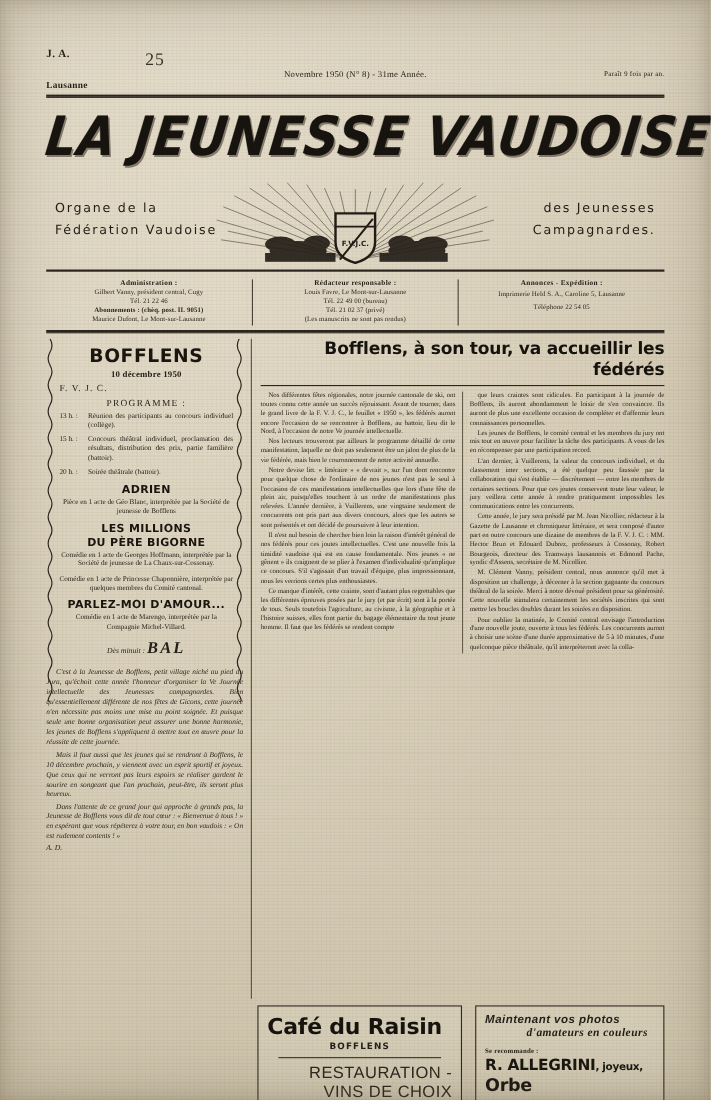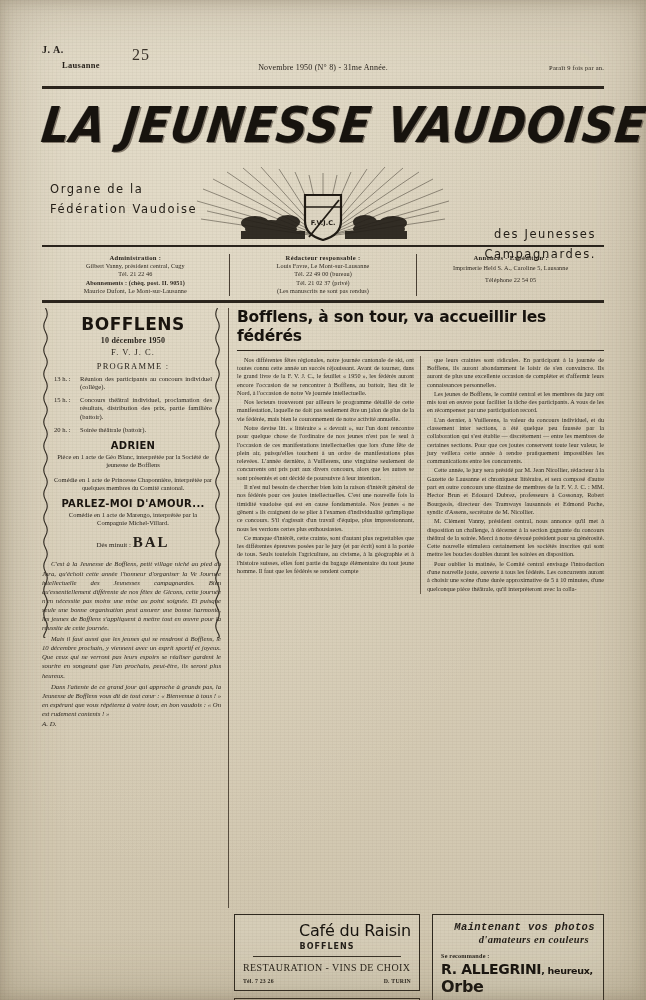--- a/index.html
+++ b/index.html
@@ -42,22 +42,22 @@
   }
 
   
   .slug { position: relative; height: 40px; }
   .slug-ja {
     position:absolute; left:0; top:0;
     font-family:"Liberation Serif", serif;
     font-weight:700; font-size:10px; letter-spacing:.5px;
   }
   .slug-city {
-    position:absolute; left:0; top:16px;
-    font-weight:700; font-size:8.5px; letter-spacing:.3px;margin-left:20px;
+    position:absolute; left:0; top:28px;
+    font-weight:700; font-size:8.5px; letter-spacing:.3px;
   }
   .slug-page {
     position:absolute; left:90px; top:2px;
     font-size:16px; letter-spacing:1px; color:#3a332a;
     font-family:"Liberation Serif", serif;
   }
   .slug-date {
     position:absolute; left:0; right:0; top:19px;
     text-align:center; font-size:8px; letter-spacing:.2px;
   }
@@ -95,21 +95,20 @@
     position:absolute; left:8px; top:10px;
     font-family:"DejaVu Sans", sans-serif;
     font-size:11.5px; letter-spacing:1.6px; line-height:20px;
     color:#221d16;
   }
   .slogan-r {
     position:absolute; right:8px; top:10px; text-align:right;
     font-family:"DejaVu Sans", sans-serif;
     font-size:11.5px; letter-spacing:1.6px; line-height:20px;
     color:#221d16;
-    margin-top:45px;
   }
   .rule-sun { border-top:2px solid #2b251d; margin-top:0px; }
 
   
   .infobar {
     display:flex; margin-top:3px; padding:4px 0 4px 0;
   }
   .infocol { flex:1; text-align:center; padding:0 6px; }
   .infocol + .infocol { border-left:1px solid #4b4135; }
   .infocol .h { font-weight:700; font-size:6.6px; letter-spacing:.3px; margin-bottom:1px; }
@@ -134,52 +133,52 @@
   .prog-date {
     text-align:center; font-weight:700; font-size:8px; margin-top:2px;
     letter-spacing:.2px;
   }
   .prog-journee {
     text-align:center; font-family:"DejaVu Sans", sans-serif;
     font-weight:700; font-size:13px; margin-top:3px; color:#1a150f;
     letter-spacing:-.2px;
   }
   .prog-journee sup { font-size:6.5px; }
-  .prog-fvjc { text-align:center; font-size:8.5px; letter-spacing:1px; margin-top:2px; }
+  .prog-fvjc { text-align:left; font-size:8.5px; letter-spacing:1px; margin-top:2px; }
   .prog-head { text-align:center; font-size:8.5px; letter-spacing:1.2px; margin-top:4px; }
 
   .prog-item { display:flex; font-size:6.6px; line-height:8.6px; margin-top:4px; }
   .prog-time { width:26px; flex:none; }
   .prog-desc { flex:1; text-align:justify; }
 
   .play { margin-top:6px; text-align:center; }
   .play-name {
     font-family:"DejaVu Sans", sans-serif; font-weight:700;
     font-size:10px; letter-spacing:.3px; color:#1a150f; line-height:12px;
   }
   .play-desc { font-size:6.5px; line-height:8.2px; margin-top:1px; }
-  .prog-bal { text-align:center; margin-top:7px; font-size:7px; }
+  .prog-bal { text-align:center; margin-top:7px; font-size:7px;font-style:italic; }
   .prog-bal b { font-family:"Liberation Serif",serif; font-size:15px; letter-spacing:2px; }
 
   
   .bienvenue-t {
     text-align:center; font-style:italic; font-size:13px;
     margin-top:12px; margin-bottom:4px; color:#1d1811;
     font-family:"Liberation Serif", serif;
   }
   .bienvenue-p {
     font-style:italic; font-size:6.7px; line-height:9.1px;
     text-align:justify; text-indent:9px; margin-bottom:2px;
     color:#2a241c;
   }
   .sig { text-align:left; font-style:italic; font-size:7px; margin-top:1px; }
 
   
   .art-head {
-    text-align:left;
+    text-align:right;
     font-family:"DejaVu Sans", sans-serif;
     font-weight:700; font-size:15.5px; letter-spacing:-.2px;
     color:#16120d; line-height:19px;
   }
   .art-rule { border-top:1px solid #2b251d; margin:4px 0 5px 0; }
   .art-cols { display:flex; }
   .art-col { flex:1; }
   .art-col:first-child { padding-right:6px; border-right:1px solid #6a5e4c; }
   .art-col:last-child { padding-left:6px; }
   .art-p {
@@ -190,41 +189,41 @@
 
   
   .ads { display:flex; margin-top:6px; height:268px; }
   .ads-left { width:186px; padding-right:7px; position:relative; }
   .ads-mid { width:198px; padding:0 6px; }
   .ads-right { flex:1; padding-left:6px; }
 
   .adbox { border:1px solid #2f291f; padding:6px 8px; background:rgba(255,252,243,.12); }
 
   .ad-cafe-name {
-    text-align:right; font-family:"DejaVu Sans", sans-serif;
-    font-weight:400; font-size:16px; color:#17130e; letter-spacing:-.2px;
+    text-align:left; font-family:"DejaVu Sans", sans-serif;
+    font-weight:700; font-size:20px; color:#17130e; letter-spacing:-.2px;
   }
   .ad-cafe-town {
     text-align:center; font-family:"DejaVu Sans", sans-serif;
     font-weight:700; font-size:8px; letter-spacing:1px; margin-top:2px;
   }
   .ad-hr { border-top:1px solid #3a3228; margin:5px 10px; }
   .ad-cafe-sub {
-    text-align:left; font-size:10px; letter-spacing:.4px;
-    font-family:Liberation Serif, serif; color:#2a241c;
+    text-align:right; font-size:15px; letter-spacing:.4px;
+    font-family:Liberation Sans, sans-serif; color:#2a241c;
   }
   .ad-row { display:flex; justify-content:space-between; margin-top:5px; font-size:5.8px; font-weight:700; letter-spacing:.2px; }
 
   
   .ad-ramelet { border:1px solid #2f291f; padding:7px; text-align:center; }
 
   
   .ad-alleg-l1 {
-    font-style:italic; font-family:Liberation Mono, monospace;
-    font-weight:700; font-size:10.5px; letter-spacing:.4px;text-align:right;
+    font-style:italic; font-family:Liberation Sans, sans-serif;
+    font-weight:700; font-size:10.5px; letter-spacing:.4px;
   }
   .ad-alleg-l2 {
     font-style:italic; font-family:"Liberation Serif", serif;
     font-weight:700; font-size:10.5px; letter-spacing:.4px;
     text-align:right; padding-right:6px; margin-top:1px;
   }
   .ad-alleg-rec { font-size:6.2px; margin-top:7px; font-weight:700; letter-spacing:.2px; }
   .ad-alleg-name {
     font-family:"DejaVu Sans", sans-serif; font-weight:700;
     font-size:14px; margin-top:2px; color:#17130e; letter-spacing:-.3px;
@@ -375,20 +374,25 @@
         <div class="prog-item">
           <div class="prog-time">20 h. :</div>
           <div class="prog-desc">Soirée théâtrale (battoir).</div>
         </div>
 
         <div class="play">
           <div class="play-name">ADRIEN</div>
           <div class="play-desc">Pièce en 1 acte de Géo Blanc, interprétée par la Société de jeunesse de Bofflens</div>
         </div>
         <div class="play">
+          <div class="play-name" style="white-space:pre-line">LES MILLIONS
+DU PÈRE BIGORNE</div>
+          <div class="play-desc">Comédie en 1 acte de Georges Hoffmann, interprétée par la Société de jeunesse de La Chaux-sur-Cossonay.</div>
+        </div>
+        <div class="play">
           <div class="play-desc">Comédie en 1 acte de Princesse Chaponnière, interprétée par quelques membres du Comité cantonal.</div>
         </div>
         <div class="play">
           <div class="play-name">PARLEZ-MOI D'AMOUR...</div>
           <div class="play-desc">Comédie en 1 acte de Marengo, interprétée par la Compagnie Michel-Villard.</div>
         </div>
 
         <div class="prog-bal">
           <span>Dès minuit :</span>
           <b>BAL</b>
@@ -447,21 +451,21 @@
       </div>
 
     </div>
 
     <div class="ads-right">
       <div class="adbox">
         <div class="ad-alleg-l1">Maintenant vos photos</div>
         <div class="ad-alleg-l2">d'amateurs en couleurs</div>
         <div class="ad-alleg-rec">Se recommande :</div>
         <div class="ad-alleg-name">
-          <span>R. ALLEGRINI</span><span class="sm">, heureux,</span>
+          <span>R. ALLEGRINI</span><span class="sm">, joyeux,</span>
           <span class="orbe">Orbe</span>
         </div>
       </div>
 
     </div>
   </div>
 
 </div>
 
 </body></html>

